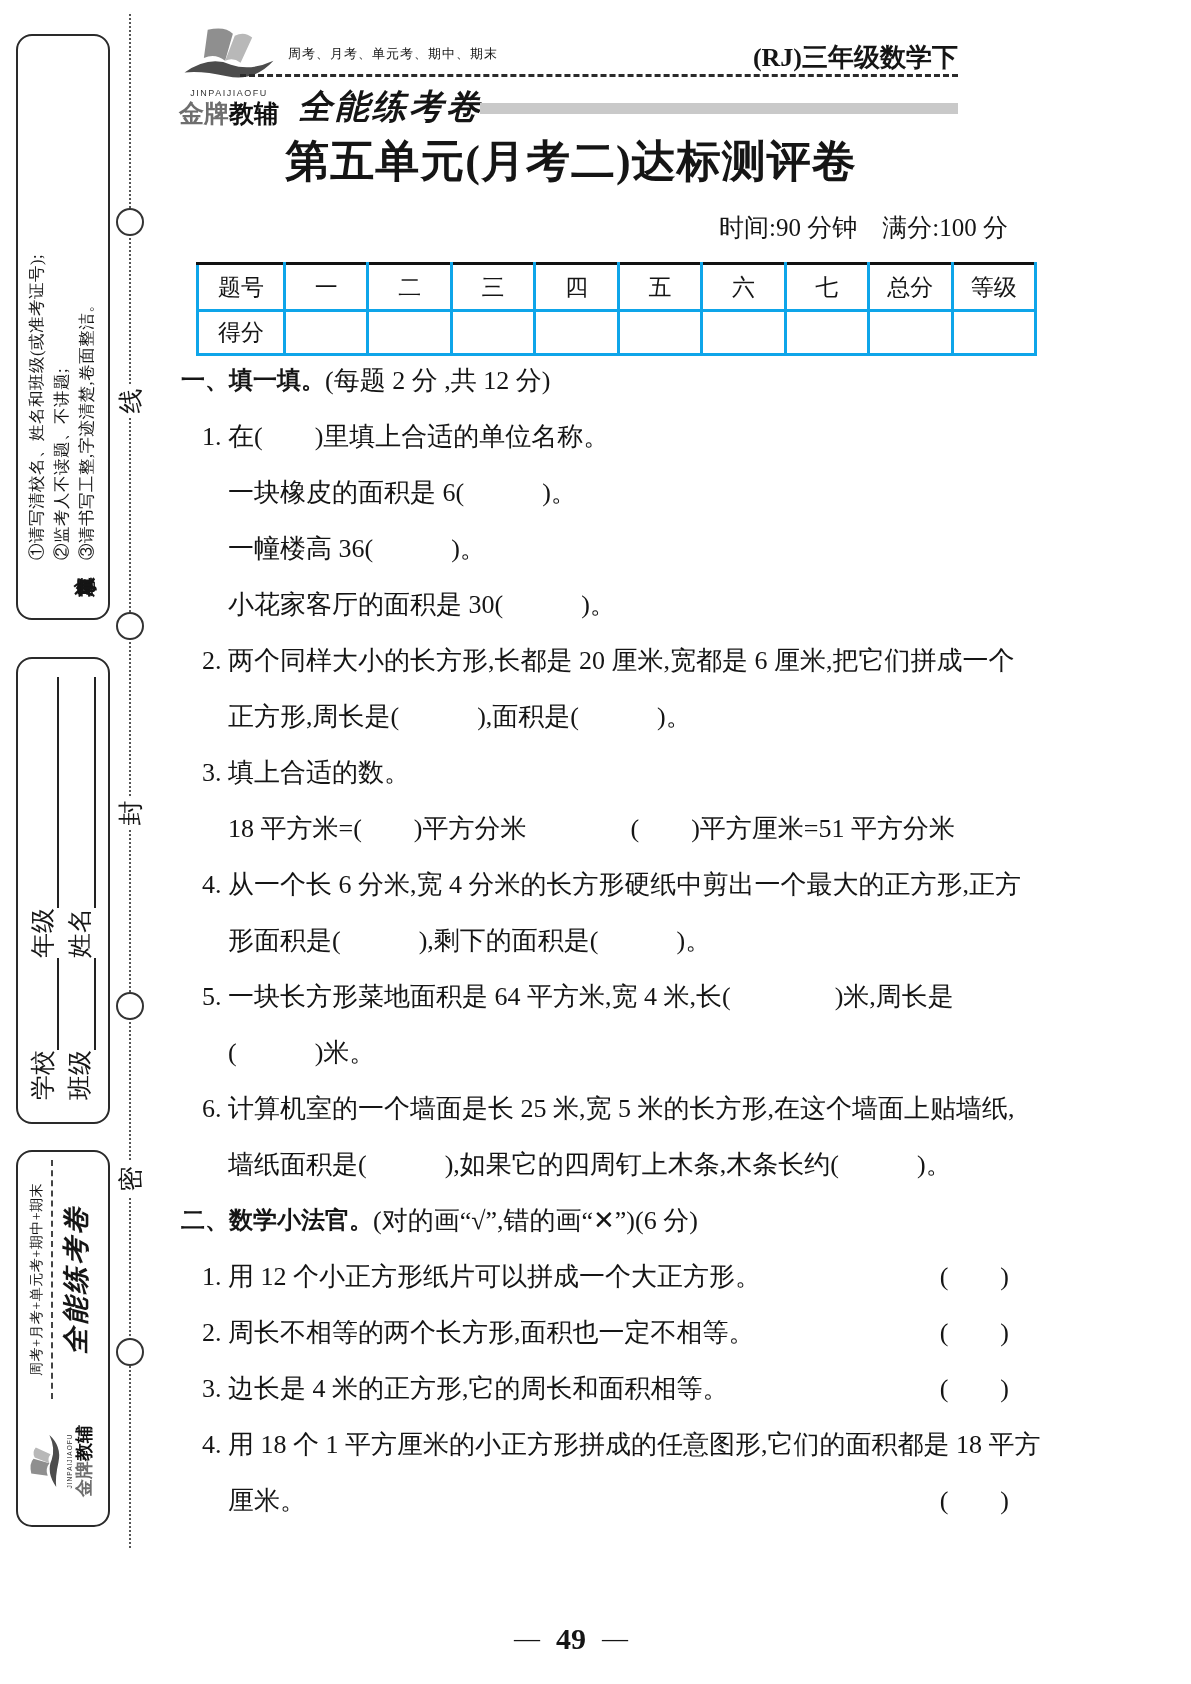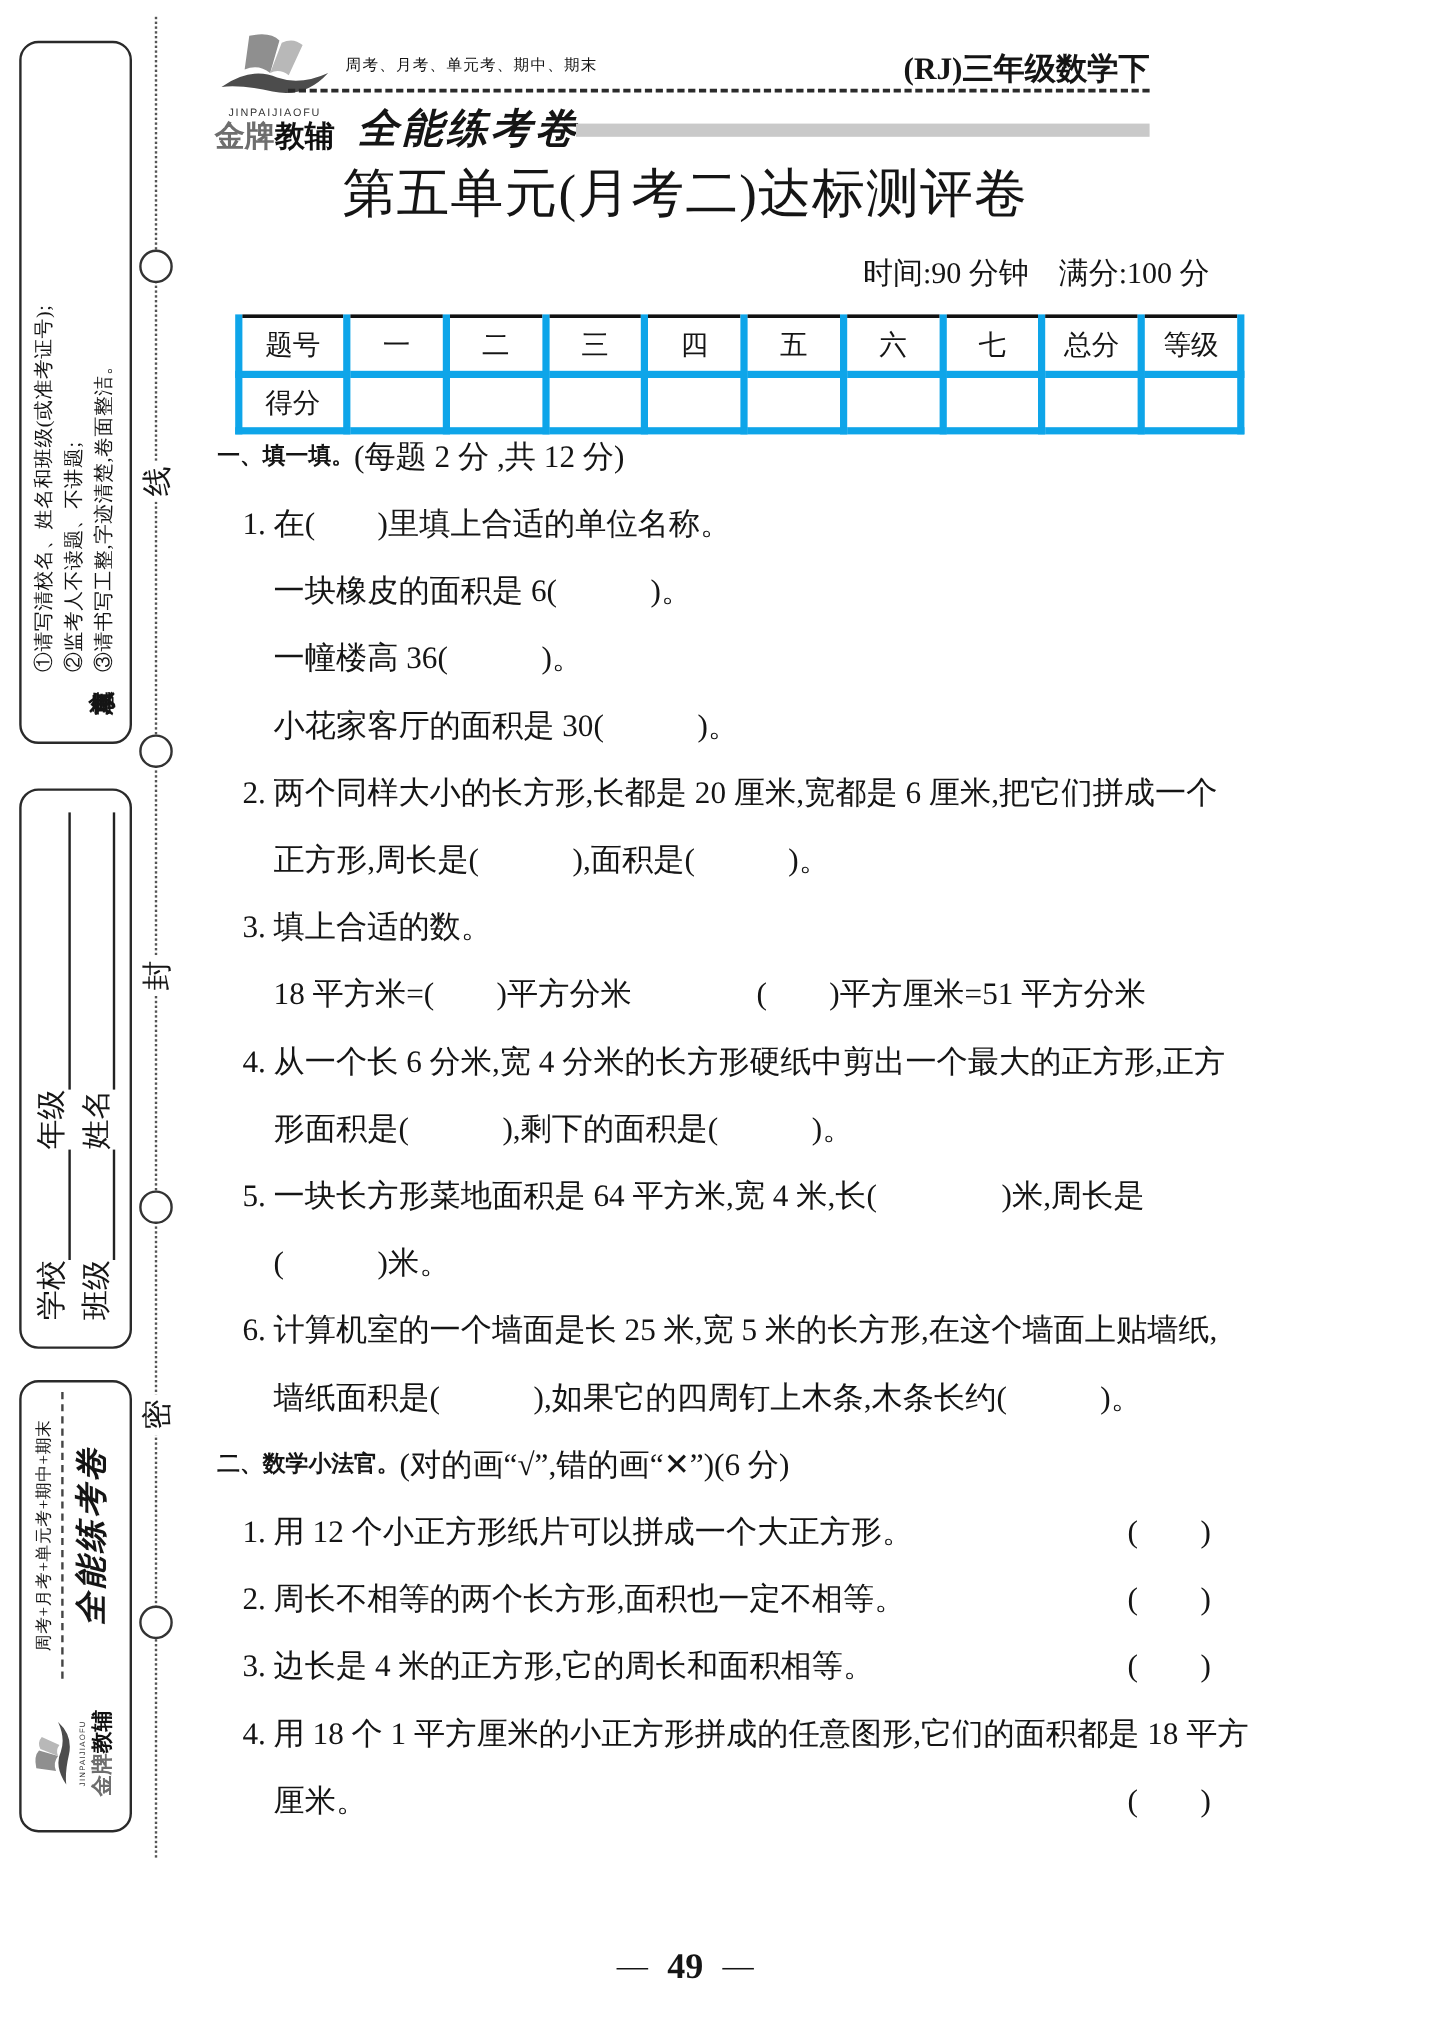--- a/index.html
+++ b/index.html
@@ -38,35 +38,35 @@
 
   
   .logo{position:absolute;left:170px;top:26px;width:118px;text-align:center;line-height:1;}
   .logo .latin{font-size:9px;letter-spacing:1.5px;color:#333;font-family:"Liberation Sans",sans-serif;margin-top:2px;}
   .logo .brand{font-size:25px;font-weight:bold;margin-top:3px;white-space:nowrap;}
   .series{position:absolute;left:288px;top:45px;font-size:13px;letter-spacing:1px;white-space:nowrap;}
   .edition{position:absolute;left:600px;top:40px;width:358px;text-align:right;font-size:26px;font-weight:bold;white-space:nowrap;}
   .hdash{position:absolute;left:240px;top:74px;width:718px;height:0;border-top:3px dashed #2b2b2b;}
   .bookname{position:absolute;left:298px;top:84px;font-size:34px;font-weight:bold;font-style:italic;font-family:"Liberation Sans","DejaVu Sans",sans-serif;letter-spacing:3px;white-space:nowrap;}
   .graybar{position:absolute;left:480px;top:103px;width:478px;height:11px;background:#c9c9c9;}
-  .main-title{position:absolute;left:181px;top:132px;width:780px;text-align:center;font-size:44px;font-weight:normal;letter-spacing:1px;white-space:nowrap;}
+  .main-title{position:absolute;left:181px;top:132px;width:780px;text-align:center;font-size:44px;font-weight:bold;letter-spacing:1px;white-space:nowrap;}
   .meta{position:absolute;left:500px;top:211px;width:508px;text-align:right;font-size:25px;white-space:pre;}
 
   
   .score-table{position:absolute;left:196px;top:262px;width:841px;border-collapse:collapse;table-layout:fixed;font-size:23px;text-align:center;}
   .score-table{border:2px solid #111;}
-  .score-table td{border:6px solid #0ea5e9;padding:0;}
+  .score-table td{border:3px solid #0ea5e9;padding:0;}
   .score-table tr.r1 td{height:44px;border-top:3px solid #111;}
   .score-table tr.r2 td{height:41px;}
   .score-table .c0{width:84px;}
 
   
   .content{position:absolute;left:181px;top:352px;width:828px;}
   .ln{height:56px;display:flex;align-items:center;white-space:pre;font-size:26px;}
-  .ln .bld{font-family:"Liberation Sans","DejaVu Sans",sans-serif;font-weight:bold;font-size:19px;}
+  .ln .bld{font-family:"Liberation Sans","DejaVu Sans",sans-serif;font-weight:bold;font-size:24px;}
   .item{padding-left:21px;}
   .sub{padding-left:47px;}
   .ans{margin-left:auto;}
 
   
   .footer{position:absolute;left:181px;top:1622px;width:780px;display:flex;justify-content:center;align-items:center;gap:16px;}
   .footer .dash{font-size:26px;}
   .footer .num{font-size:30px;font-weight:bold;}
 </style>
 </head>

